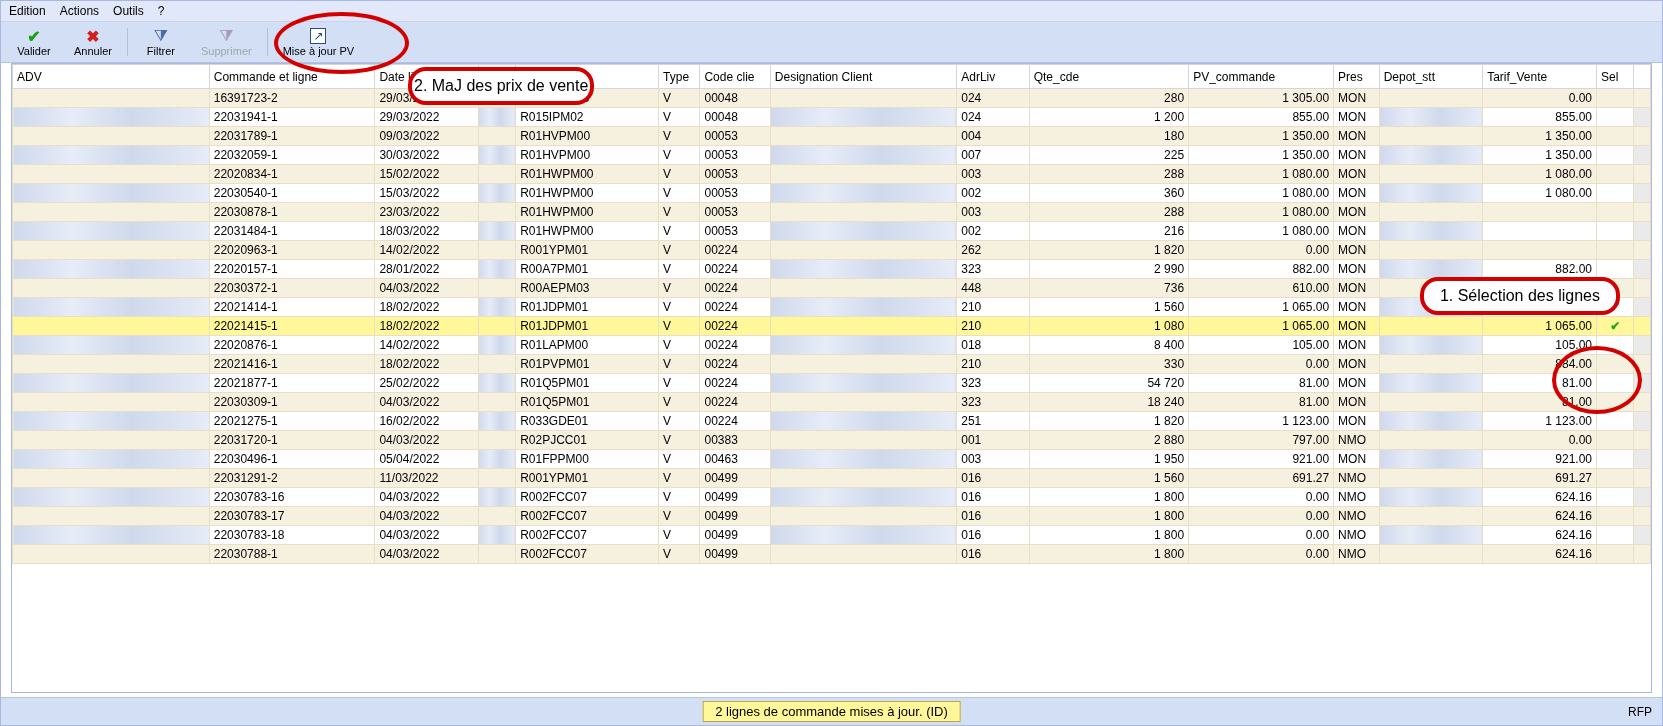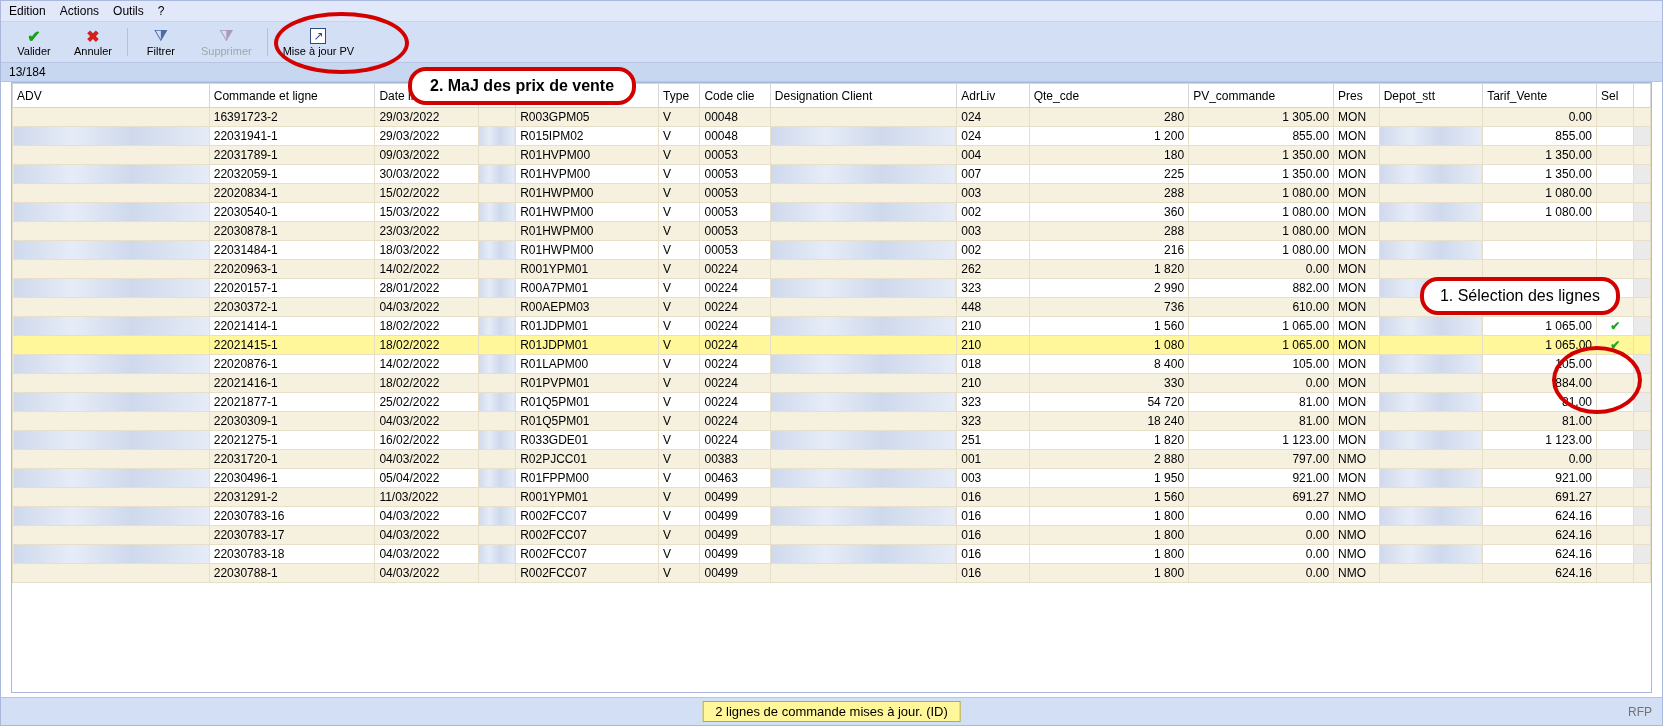--- a/index.html
+++ b/index.html
@@ -83,22 +83,22 @@
     border-radius:50%;
     pointer-events:none;
     z-index:50;
   }
   .callout2 {
     position:absolute;
     left:407px; top:66px;
     border:4px solid #d30000;
     border-radius:18px;
     background:#fff;
-    padding:6px 18px;
-    font-size:16px; font-weight:bold;
+    padding:6px 2px;
+    font-size:16px; font-weight:normal;
     z-index:50;
   }
   .callout1 {
     position:absolute;
     right:42px; top:276px;
     border:4px solid #d30000;
     border-radius:18px;
     background:#fff;
     padding:6px 16px;
     font-size:16px; font-weight:normal;
@@ -185,21 +185,21 @@
     transform:translateX(-50%);
     background:#fff799;
     border:1px solid #b7a84a;
     padding:2px 12px;
     font-size:13px;
   }
   .status-right {
     position:absolute;
     right:10px;
     font-size:12px;
-    color:#737373;
+    color:#000000;
   }
 
   
   .c-adv{width:190px;} .c-cmd{width:160px;} .c-date{width:100px;}
   .c-site{width:36px;} .c-prod{width:138px;} .c-type{width:40px;}
   .c-code{width:68px;} .c-desig{width:180px;} .c-adr{width:70px;}
   .c-qte{width:154px;} .c-pv{width:140px;} .c-pres{width:44px;}
   .c-depot{width:100px;} .c-tarif{width:110px;} .c-sel{width:36px;}
   .c-scroll{width:16px;}
 </style>
@@ -241,21 +241,20 @@
         </span>
       <span>Mise à jour PV</span>
     </div>
     <div class="red-oval1"></div>
   </div>
 
   <div class="callout2">2. MaJ des prix de vente</div>
   <div class="callout1">1. Sélection des lignes</div>
   <div class="red-oval2"></div>
 
-  <div class="count-label">13/184</div>
 
   <div class="grid-wrap">
     <div class="grid">
       <table class="datagrid">
         <colgroup>
           <col class="c-adv">
             <col class="c-cmd">
             <col class="c-date">
             <col class="c-site">
           <col class="c-prod">

